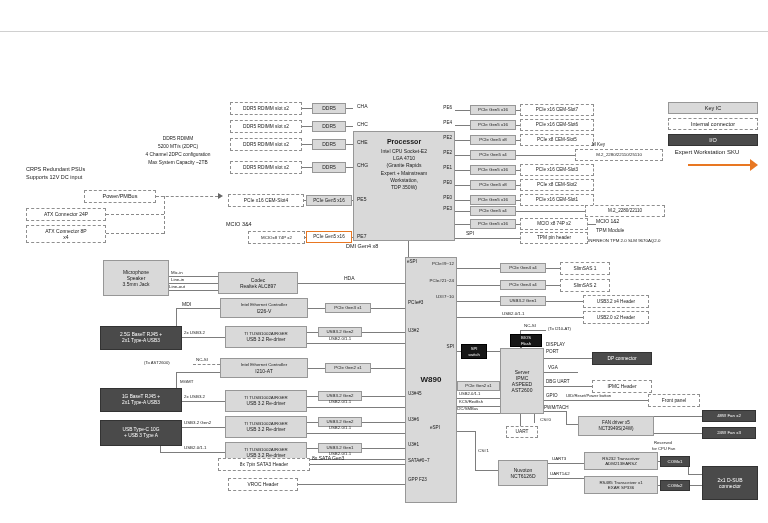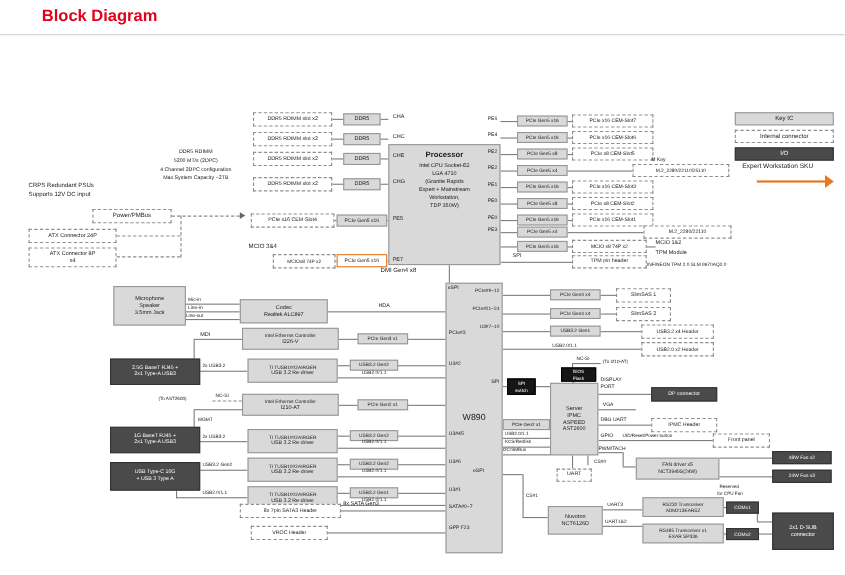--- a/index.html
+++ b/index.html
@@ -98,21 +98,20 @@
       <div style="position: absolute; left: 688px; top: 461px; background: rgb(125, 125, 125); width: 1px; height: 13px;"></div>
       <div style="position: absolute; left: 688px; top: 474px; background: rgb(125, 125, 125); width: 14px; height: 1px;"></div>
       <div style="position: absolute; left: 658px; top: 485px; background: rgb(125, 125, 125); width: 44px; height: 1px;"></div>
       <div style="position: absolute; left: 156px; top: 196px; border-top: 1px dashed rgb(138, 138, 138); height: 0px; width: 62px;"></div>
       <div style="position: absolute; left: 164px; top: 196px; border-left: 1px dashed rgb(138, 138, 138); width: 0px; height: 38px;"></div>
       <div style="position: absolute; left: 106px; top: 214px; border-top: 1px dashed rgb(138, 138, 138); height: 0px; width: 58px;"></div>
       <div style="position: absolute; left: 106px; top: 233px; border-top: 1px dashed rgb(138, 138, 138); height: 0px; width: 58px;"></div>
       <div style="position: absolute; left: 193px; top: 364px; border-top: 1px dashed rgb(138, 138, 138); height: 0px; width: 27px;"></div>
     </div>
 
-  <div class="t" style="left:38px;top:6px;font-size:15px;font-weight:bold;color:#e2001a">Block Diagram</div>
   <div class="ln" style="left:0;top:31px;width:768px;height:1px;background:#d0d0d0"></div>
 
   <div class="bx gb f55" style="left:668px;top:102px;width:90px;height:12px">
       <span>Key IC</span>
     </div>
   <div class="bx db f55" style="left:668px;top:118px;width:90px;height:12px">
       <span>Internal connector</span>
     </div>
   <div class="bx kb f55" style="left:668px;top:134px;width:90px;height:12px">
       <span>I/O</span>
@@ -270,21 +269,21 @@
   <div class="t f5" style="left:466px;top:231px">SPI</div>
   <div class="bx db f48" style="left:520px;top:232px;width:68px;height:12px">
       <span>TPM pin header</span>
     </div>
   <div class="t f5" style="left:596px;top:228px">TPM Module</div>
   <div class="t f44" style="left:588px;top:238px">INFINEON TPM 2.0 SLM 9670AQ2.0</div>
 
   <div class="t f55" style="left:346px;top:243px">DMI Gen4 x8</div>
 
   <div class="bx gb" style="left:405px;top:257px;width:52px;height:246px">
-      <span style="font-size:8px;font-weight:normal">W890</span>
+      <span style="font-size:8px;font-weight:bold">W890</span>
     </div>
   <div class="t f46" style="left:407px;top:259px">eSPI</div>
   <div class="t f44 rt" style="left:414px;top:261px;width:40px">PCIe#9~12</div>
   <div class="t f44 rt" style="left:414px;top:278px;width:40px">PCIe#21~24</div>
   <div class="t f44 rt" style="left:414px;top:294px;width:40px">U3#7~10</div>
   <div class="t f46" style="left:408px;top:300px">PCIe#3</div>
   <div class="t f46" style="left:408px;top:328px">U3#2</div>
   <div class="t f46 rt" style="left:414px;top:344px;width:40px">SPI</div>
   <div class="t f46" style="left:408px;top:391px">U3#45</div>
   <div class="t f46" style="left:408px;top:417px">U3#6</div>

